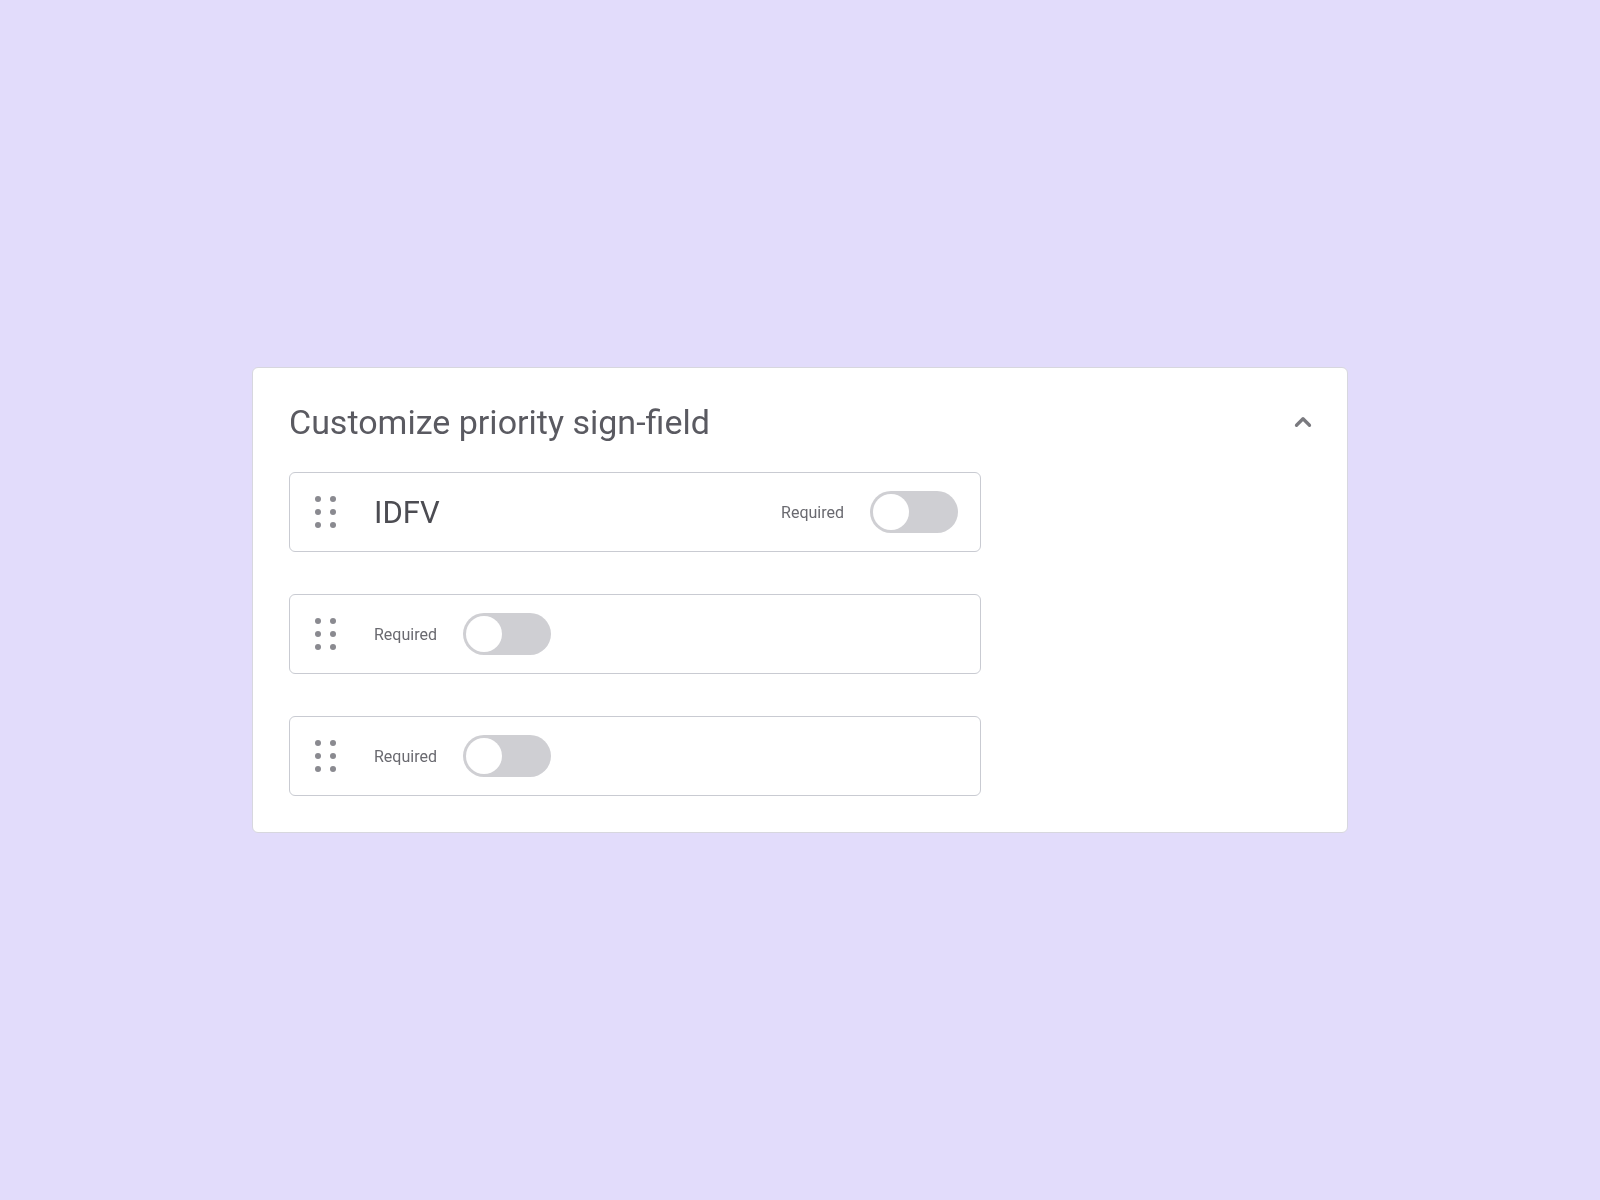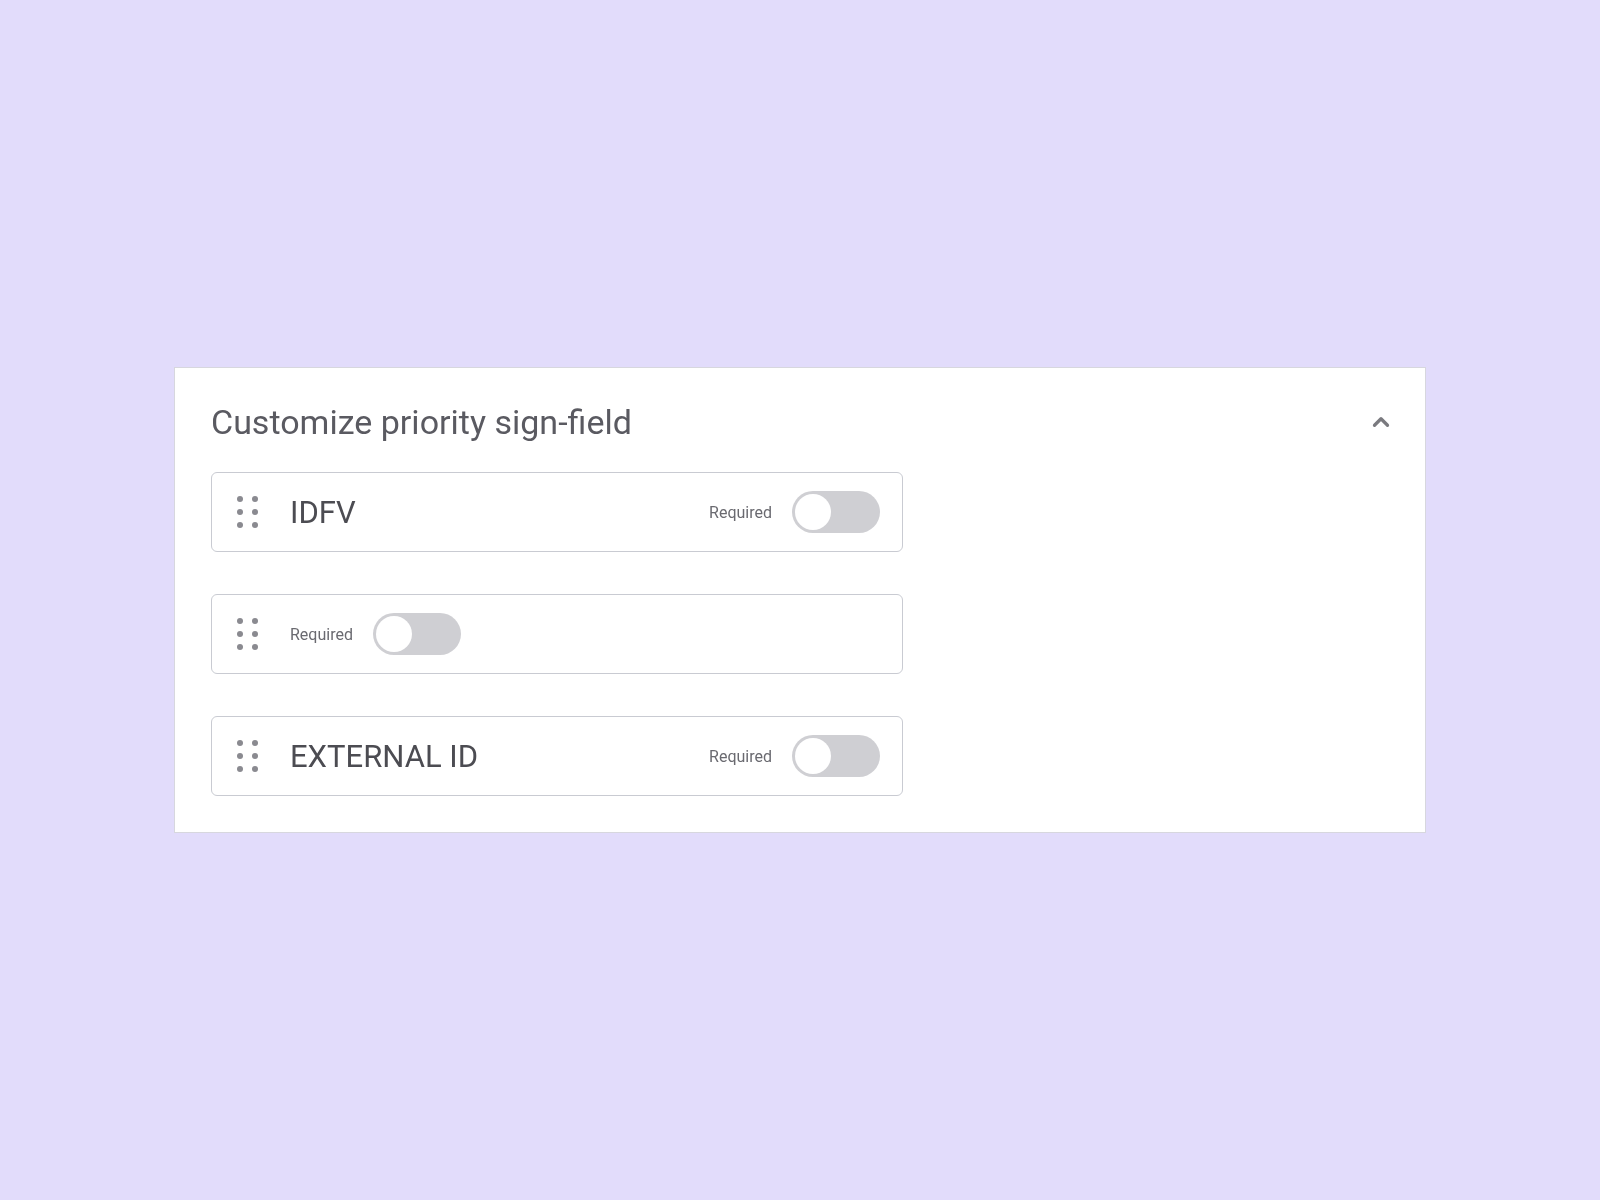--- a/index.html
+++ b/index.html
@@ -12,22 +12,22 @@
       height: 1200px;
       background: #E2DCFB;
       font-family: -apple-system, BlinkMacSystemFont, "Segoe UI", Roboto, Helvetica, Arial, sans-serif;
       display: flex;
       align-items: center;
       justify-content: center;
     }
     .panel {
       background: #ffffff;
       border: 1px solid #d7d7de;
-      border-radius: 0;
-      width: 1252px;
+      border-radius: 6px;
+      width: 1096px;
       padding: 34px 28px 36px 36px;
       position: relative;
     }
     .panel-header {
       display: flex;
       align-items: center;
       justify-content: space-between;
       margin-bottom: 30px;
     }
     .panel-title {
@@ -54,20 +54,21 @@
       gap: 42px;
       width: 692px;
     }
     .field-row {
       display: flex;
       align-items: center;
       border: 1px solid #c9cbd2;
       border-radius: 6px;
       height: 80px;
       padding: 0 22px 0 20px;
+      gap: 6px;
     }
     .drag-handle {
       width: 30px;
       height: 38px;
       display: flex;
       align-items: center;
       justify-content: center;
       cursor: grab;
       margin-right: 28px;
     }
@@ -166,21 +167,20 @@
       <div class="drag-handle">
         <div class="drag-dots">
           <span></span>
             <span></span>
             <span></span>
             <span></span>
             <span></span>
             <span></span>
         </div>
       </div>
-      <div class="field-label">EXTERNAL ID</div>
       <div class="required-label">Required</div>
       <div class="toggle">
         <div class="toggle-knob"></div>
       </div>
     </div>
 
   </div>
 </div>
 
 </body></html>

